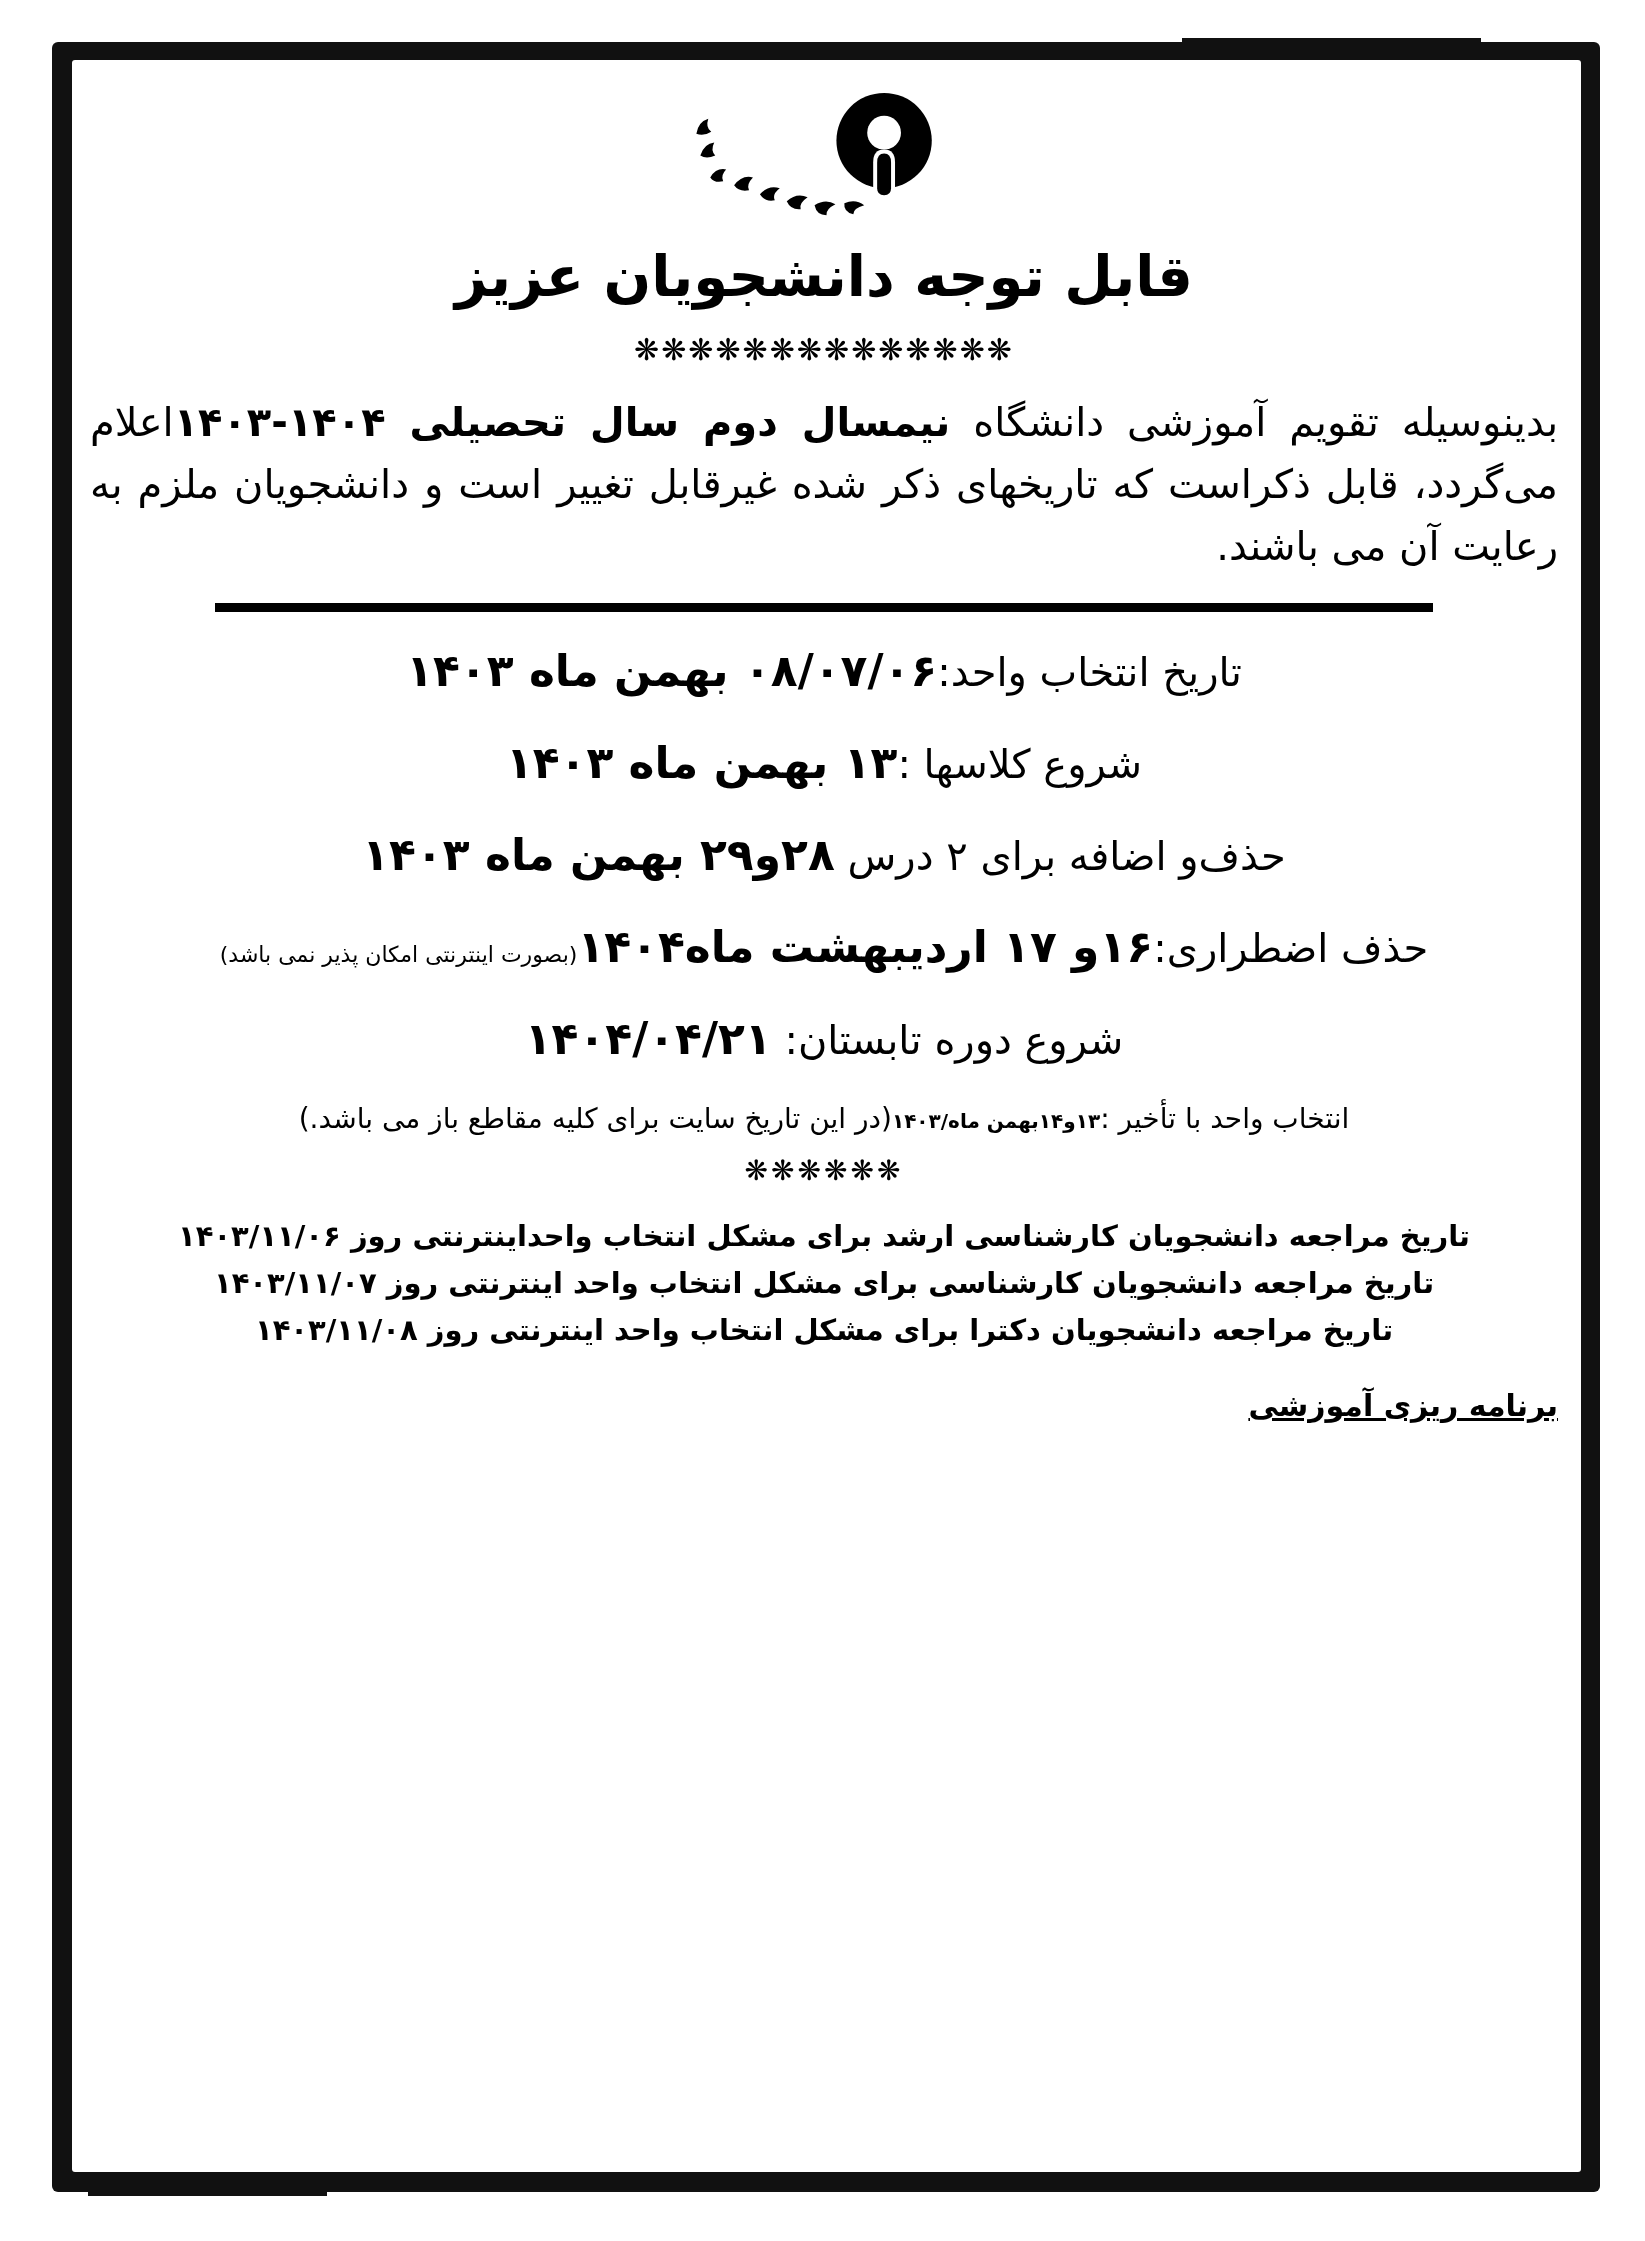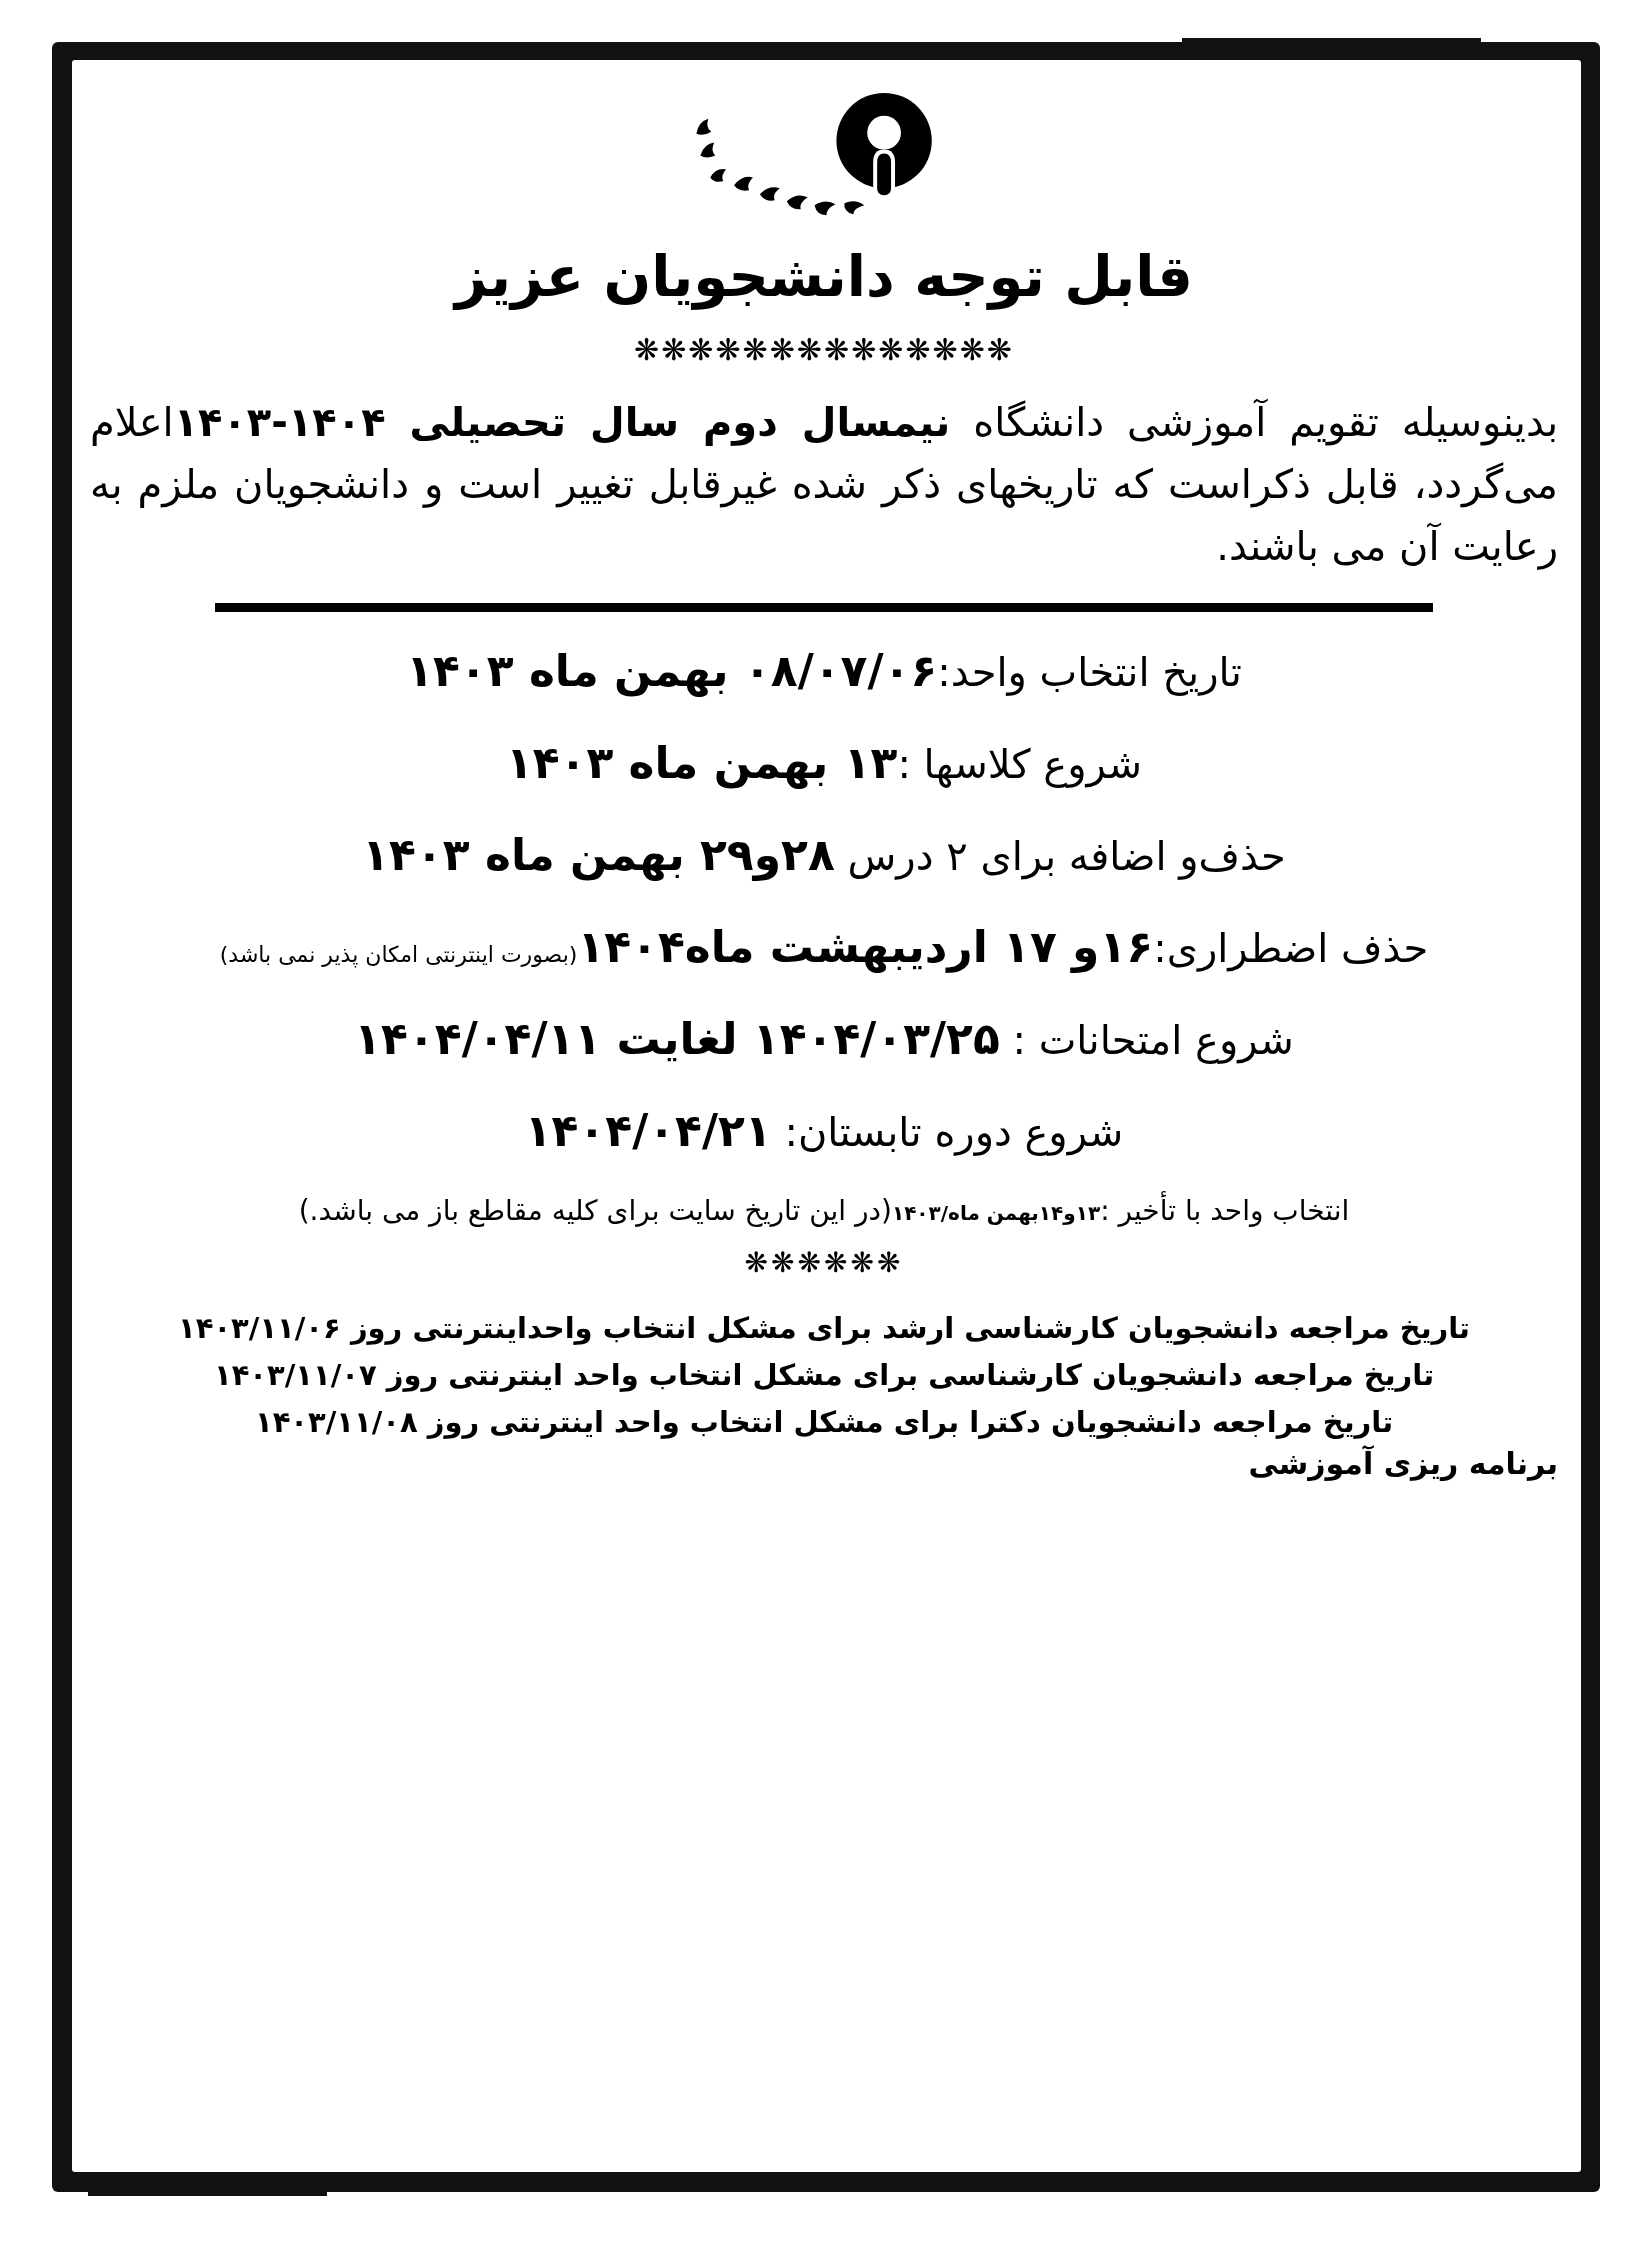--- a/index.html
+++ b/index.html
@@ -136,23 +136,25 @@
   .footer-lines {
     margin-top: 26px;
   }
   .footer-line {
     font-size: 29px;
     font-weight: bold;
     line-height: 1.62;
     text-align: center;
   }
   .signature {
+    margin-top: 34px;
     font-size: 30px;
     font-weight: bold;
     text-align: right;
+    text-decoration: underline;
   }
 </style>
 </head>
 <body>
 
 <div class="page">
   <div class="frame-outer">
     <div class="nickblk e"></div>
     <div class="nickblk f"></div>
     <div class="frame-inner">
@@ -210,23 +212,20 @@
 
     <div class="item">
       <span>حذف‌و اضافه برای ۲ درس </span><b>۲۸و۲۹ بهمن ماه ۱۴۰۳</b>
     </div>
 
     <div class="item">
       <span>حذف اضطراری:</span><b>۱۶و ۱۷ اردیبهشت ماه۱۴۰۴</b><span class="note">(بصورت اینترنتی امکان پذیر نمی باشد)</span>
     </div>
 
 
-    <div class="item">
-      <span>شروع امتحانات : </span><b>۱۴۰۴/۰۳/۲۵ لغایت ۱۴۰۴/۰۴/۱۱</b>
-    </div>
 
     <div class="item">
       <span>شروع دوره تابستان: </span><b>۱۴۰۴/۰۴/۲۱</b>
     </div>
 
     <div class="item small">
       <span>انتخاب واحد با تأخیر :</span><b>۱۳و۱۴بهمن ماه/۱۴۰۳</b><span>(در این تاریخ سایت برای کلیه مقاطع باز می باشد.)</span>
     </div>
 
     <div class="stars-row2">❋❋❋❋❋❋</div>

